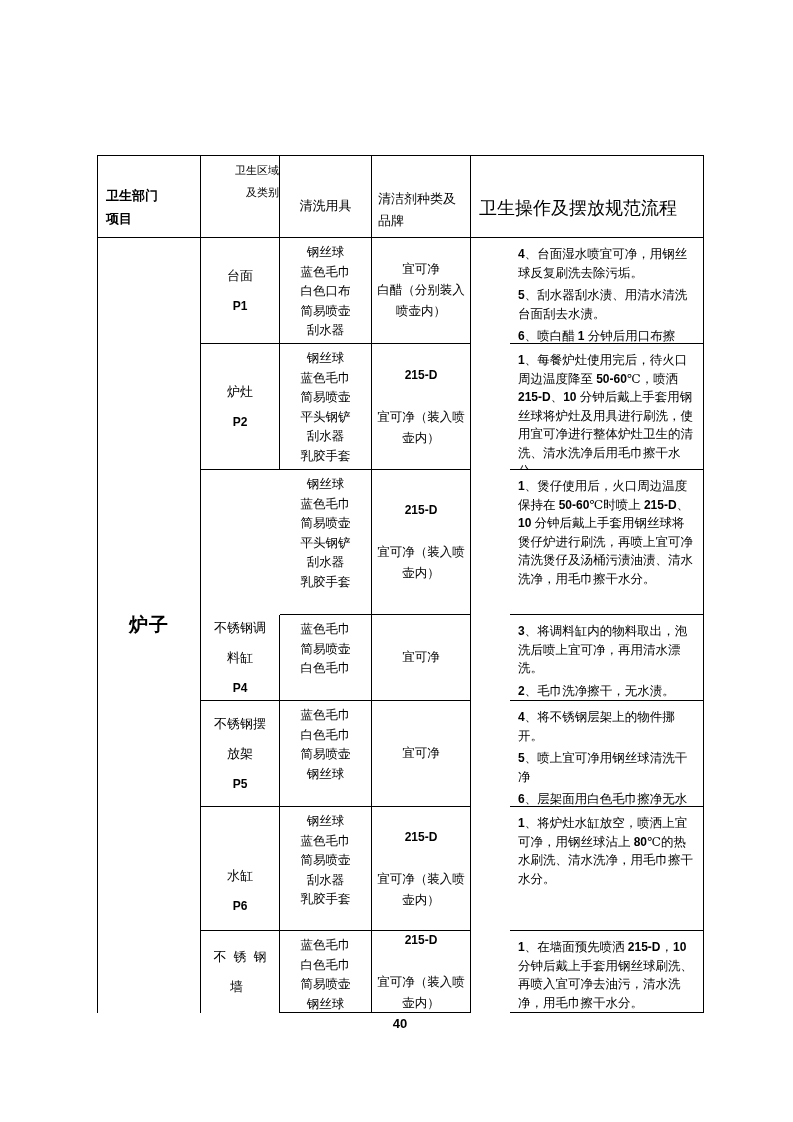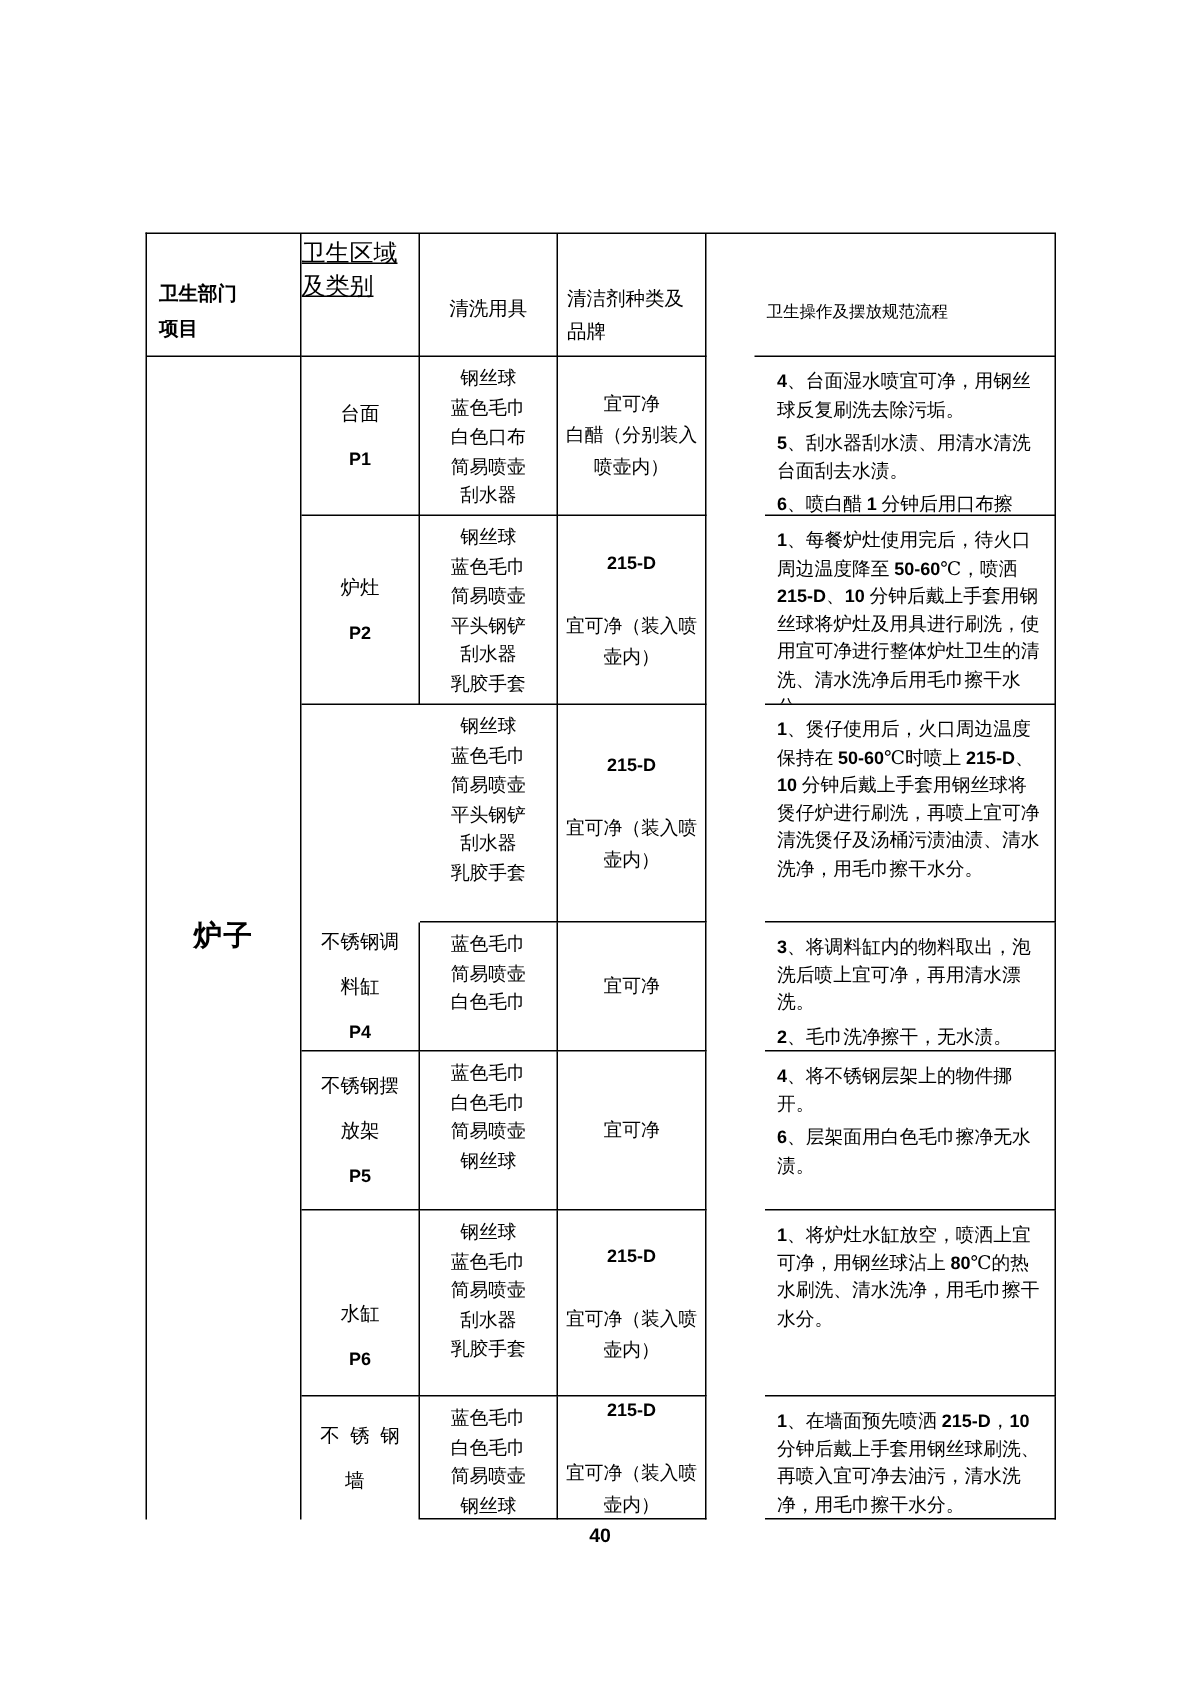--- a/index.html
+++ b/index.html
@@ -30,24 +30,24 @@
     flex-direction: column;
     overflow: hidden;
     font-size: 12.5px;
     line-height: 18.5px;
     white-space: pre-line;
   }
   .lat { font-family: "Liberation Sans", "DejaVu Sans", sans-serif; font-weight: bold; font-size: 12px; }
 
   
   .th-project { grid-column: 1; grid-row: 1; justify-content: flex-end; font-weight: bold; font-size: 13px; line-height: 23px; padding: 0 4px 7px 8px; }
-  .th-area    { grid-column: 2; grid-row: 1; justify-content: flex-start; text-align: left; font-size: 16px; line-height: 22px; padding-top: 3px; text-decoration: underline; }
+  .th-area    { grid-column: 2; grid-row: 1; justify-content: flex-start; text-align: right; font-size: 11px; line-height: 22px; padding-top: 3px; }
   .th-tools   { grid-column: 3; grid-row: 1; justify-content: flex-end; text-align: center; font-size: 13px; padding-bottom: 22px; }
   .th-detergent { grid-column: 4; grid-row: 1; justify-content: flex-end; font-size: 13px; line-height: 22px; padding: 0 2px 5px 6px; }
-  .th-ops     { grid-column: 5; grid-row: 1; justify-content: flex-end; font-size: 11px; padding: 0 6px 20px 8px; margin-left: 32px; }
+  .th-ops     { grid-column: 5; grid-row: 1; justify-content: flex-end; font-size: 18px; padding: 0 6px 20px 8px; }
 
   
   .stove {
     grid-column: 1; grid-row: 2 / span 7;
     justify-content: center; align-items: center;
     font-size: 19px; font-weight: bold; letter-spacing: 1px;
     border-bottom: none;
   }
 
   
@@ -101,21 +101,21 @@
       <div class="cell cell-ops" style="grid-area: 4 / 5;"><div class="op"><span class="lat">1</span>、煲仔使用后，火口周边温度保持在 <span class="lat">50-60</span>℃时喷上 <span class="lat">215-D</span>、<span class="lat">10</span> 分钟后戴上手套用钢丝球将煲仔炉进行刷洗，再喷上宜可净清洗煲仔及汤桶污渍油渍、清水洗净，用毛巾擦干水分。</div></div>
       <div class="cell cell-area area-r3" style="grid-area: 5 / 2; text-align: center;">不锈钢调
 料缸 <span class="lat">P4</span></div>
       <div class="cell cell-tools" style="grid-area: 5 / 3;"><div class="tool-line">蓝色毛巾</div><div class="tool-line">简易喷壶</div><div class="tool-line">白色毛巾</div></div>
       <div class="cell cell-detergent" style="grid-area: 5 / 4;">宜可净</div>
       <div class="cell cell-ops" style="grid-area: 5 / 5;"><div class="op"><span class="lat">3</span>、将调料缸内的物料取出，泡洗后喷上宜可净，再用清水漂洗。</div><div class="op"><span class="lat">2</span>、毛巾洗净擦干，无水渍。</div></div>
       <div class="cell cell-area area-r4" style="grid-area: 6 / 2;">不锈钢摆
 放架 <span class="lat">P5</span></div>
       <div class="cell cell-tools" style="grid-area: 6 / 3;"><div class="tool-line">蓝色毛巾</div><div class="tool-line">白色毛巾</div><div class="tool-line">简易喷壶</div><div class="tool-line">钢丝球</div></div>
       <div class="cell cell-detergent" style="grid-area: 6 / 4;">宜可净</div>
-      <div class="cell cell-ops" style="grid-area: 6 / 5;"><div class="op"><span class="lat">4</span>、将不锈钢层架上的物件挪开。</div><div class="op"><span class="lat">6</span>、层架面用白色毛巾擦净无水渍。</div></div>
+      <div class="cell cell-ops" style="grid-area: 6 / 5;"><div class="op"><span class="lat">4</span>、将不锈钢层架上的物件挪开。</div><div class="op"><span class="lat">5</span>、喷上宜可净用钢丝球清洗干净</div><div class="op"><span class="lat">6</span>、层架面用白色毛巾擦净无水渍。</div></div>
       <div class="cell cell-area area-r5" style="grid-area: 7 / 2;">水缸 <span class="lat">P6</span></div>
       <div class="cell cell-tools" style="grid-area: 7 / 3;"><div class="tool-line">钢丝球</div><div class="tool-line">蓝色毛巾</div><div class="tool-line">简易喷壶</div><div class="tool-line">刮水器</div><div class="tool-line">乳胶手套</div></div>
       <div class="cell cell-detergent" style="grid-area: 7 / 4;"><span class="lat">215-D</span>
 宜可净（装入喷
 壶内）</div>
       <div class="cell cell-ops" style="grid-area: 7 / 5;"><div class="op"><span class="lat">1</span>、将炉灶水缸放空，喷洒上宜可净，用钢丝球沾上 <span class="lat">80</span>℃的热水刷洗、清水洗净，用毛巾擦干水分。</div></div>
       <div class="cell cell-area area-r6" style="grid-area: 8 / 2;">不锈钢墙</div>
       <div class="cell cell-tools" style="grid-area: 8 / 3;"><div class="tool-line">蓝色毛巾</div><div class="tool-line">白色毛巾</div><div class="tool-line">简易喷壶</div><div class="tool-line">钢丝球</div></div>
       <div class="cell cell-detergent" style="grid-area: 8 / 4;"><span class="lat">215-D</span>
 宜可净（装入喷

